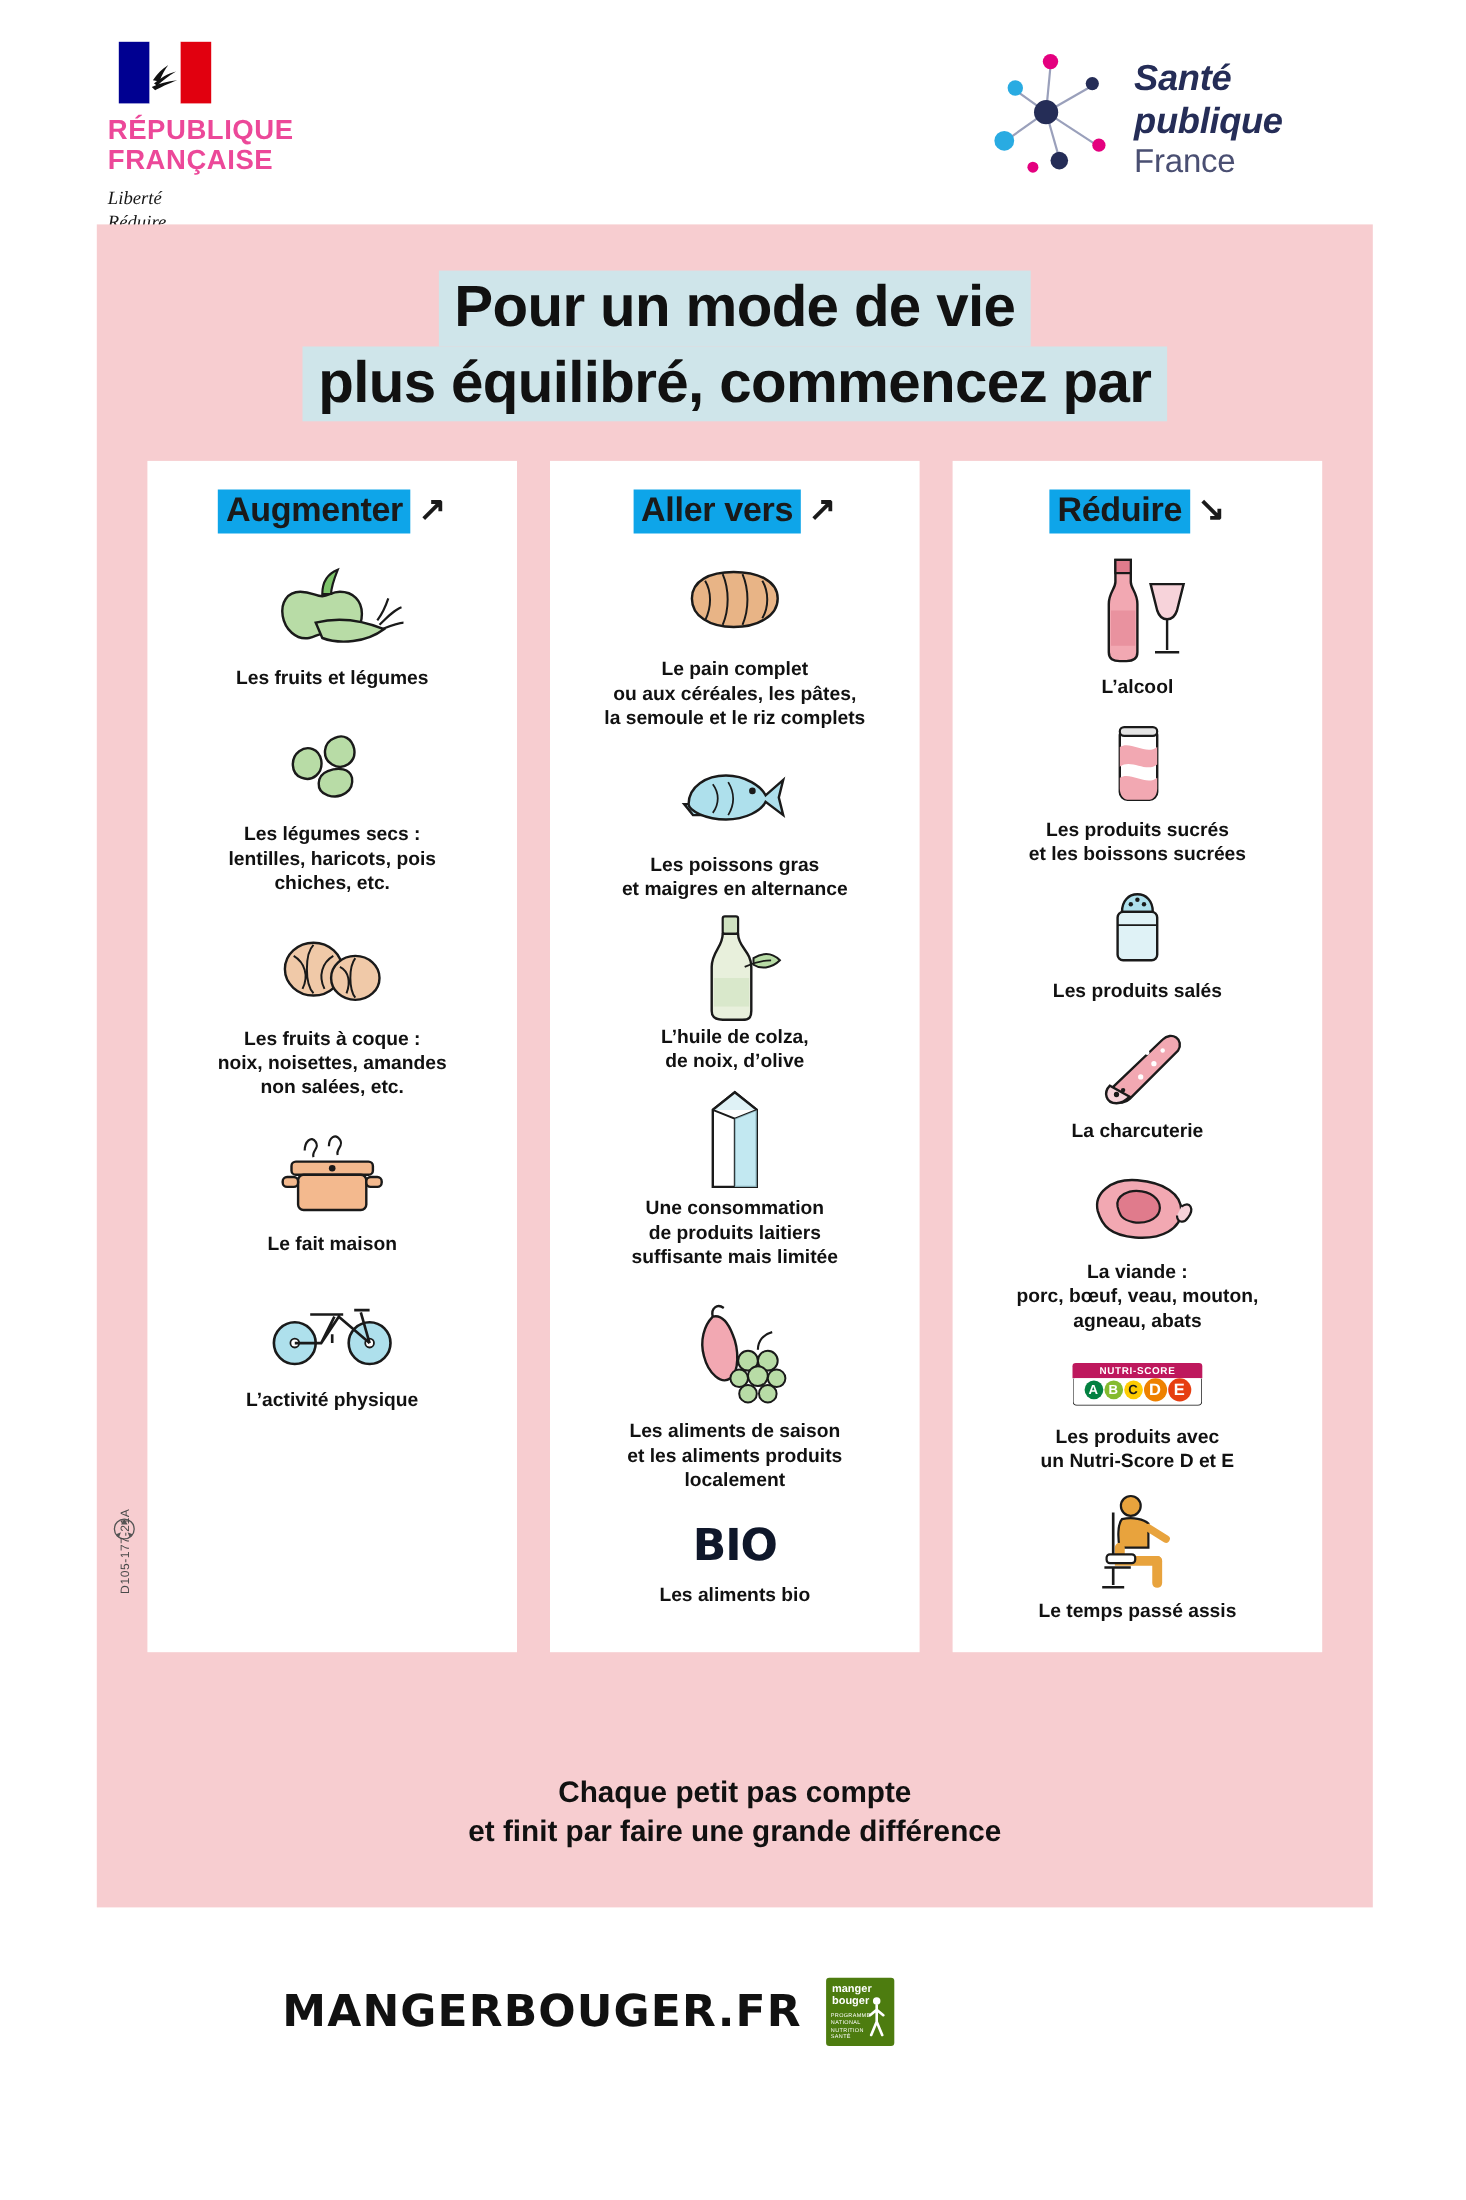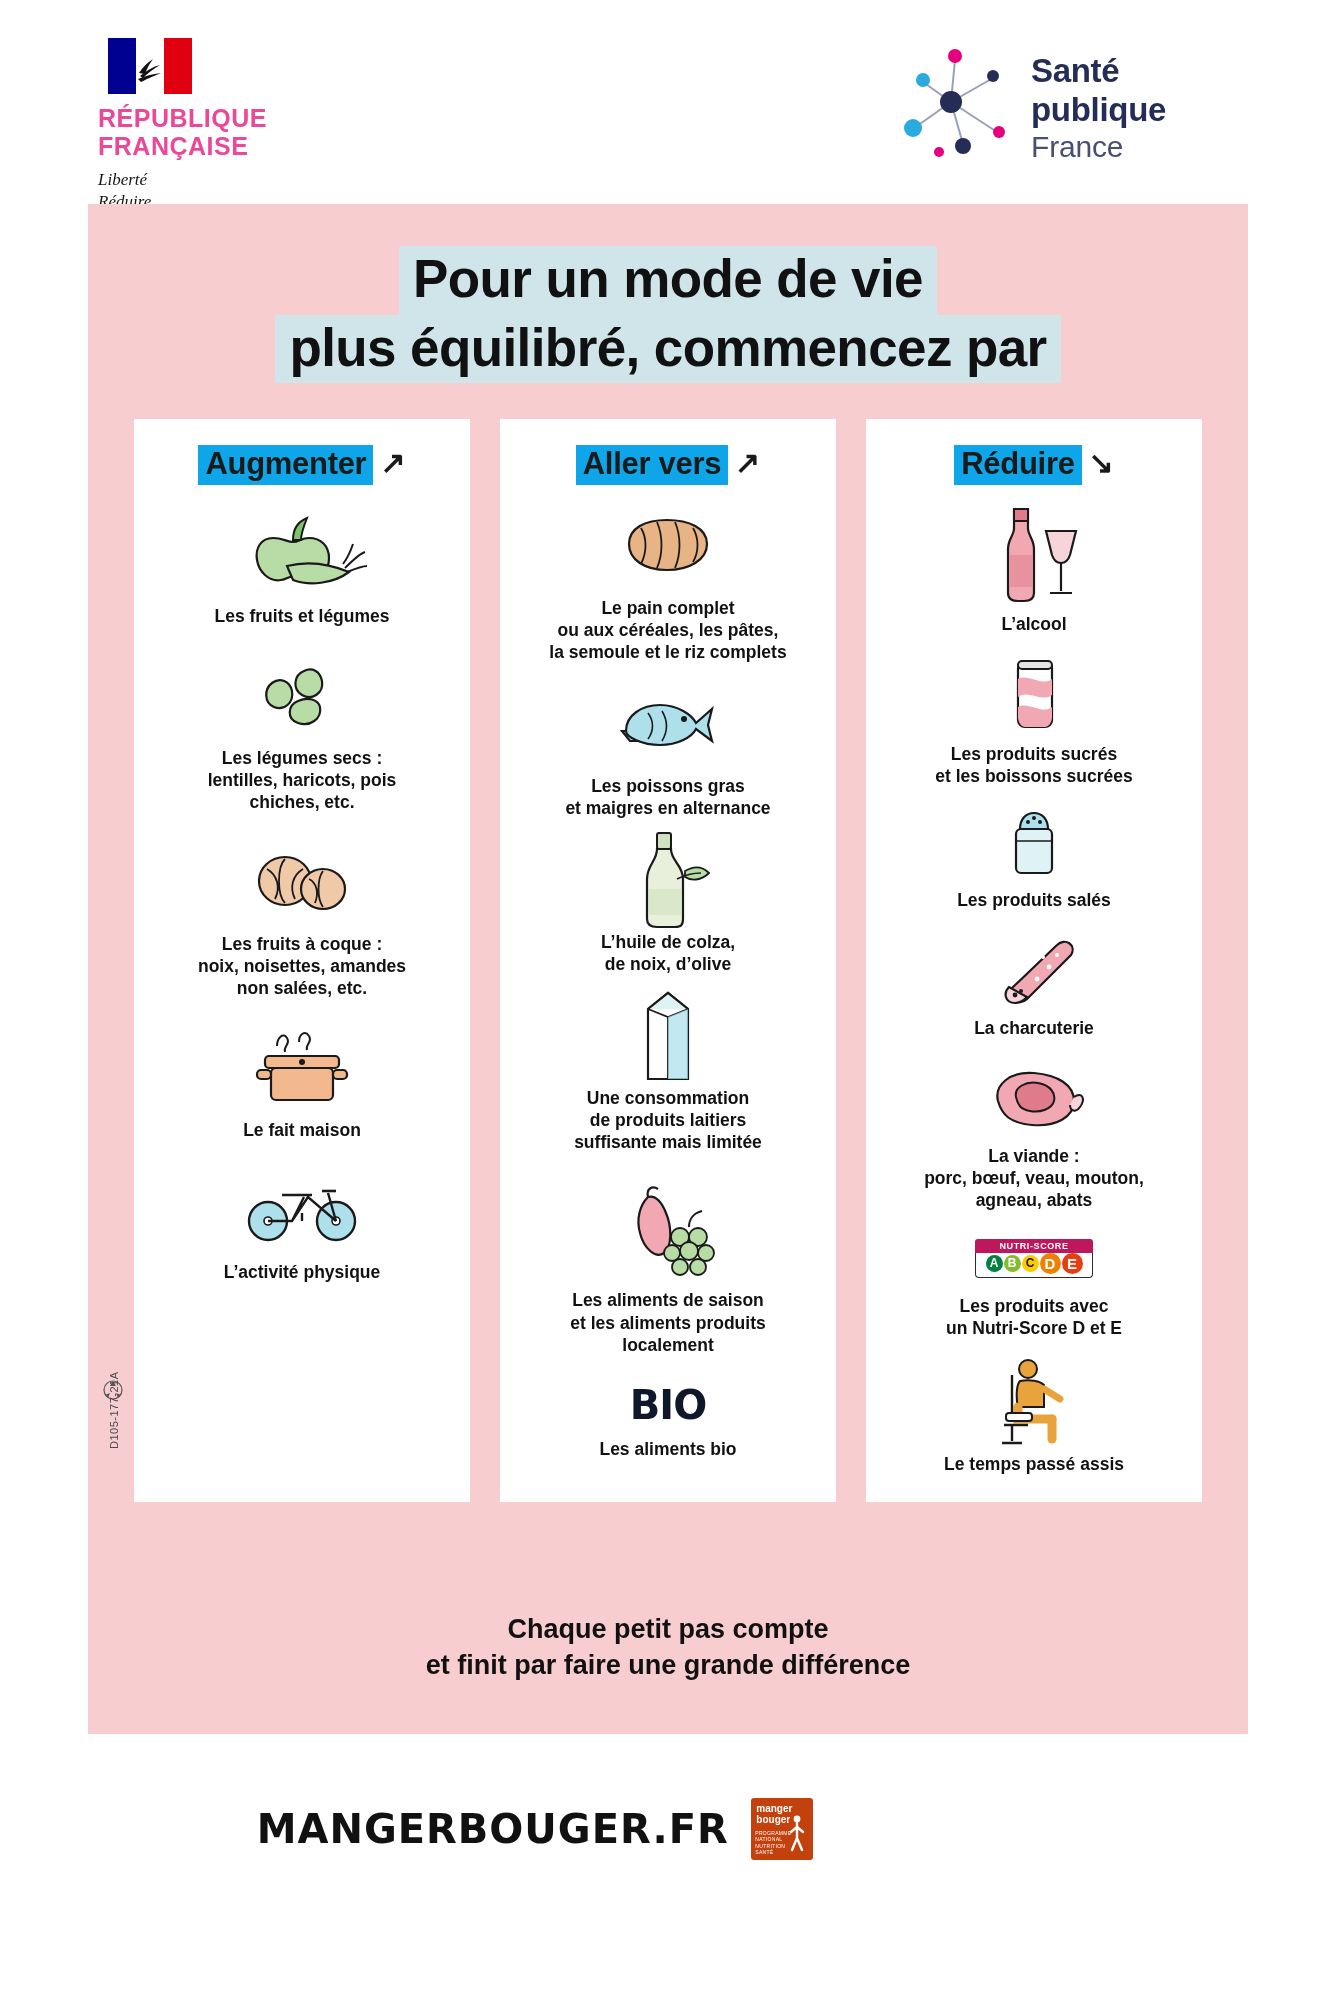--- a/index.html
+++ b/index.html
@@ -71,20 +71,21 @@
     position: absolute;
     left: 138px;
     top: 12px;
     line-height: 1.17;
   }
   .spf-logo .spf-l1, .spf-logo .spf-l2 {
     font-size: 33px;
     font-weight: 700;
     color: #252d57;
     letter-spacing: -0.3px;
+    font-style: italic;
   }
   .spf-logo .spf-l3 {
     font-size: 30px;
     font-weight: 400;
     color: #4a4f72;
     letter-spacing: -0.2px;
   }
 
   
   .poster {
@@ -230,21 +231,21 @@
     letter-spacing: 1px;
     color: #111111;
     font-family: "DejaVu Sans", sans-serif;
   }
   .mb-badge {
     display: inline-block;
     vertical-align: middle;
     margin-left: 18px;
     width: 62px;
     height: 62px;
-    background: #c2410c;
+    background: #4d7c0f;
     border-radius: 3px;
     position: relative;
   }
   .mb-badge .bt {
     position: absolute;
     left: 5px; top: 6px;
     color: #ffffff;
     font-size: 10px;
     font-weight: 700;
     line-height: 1.05;

